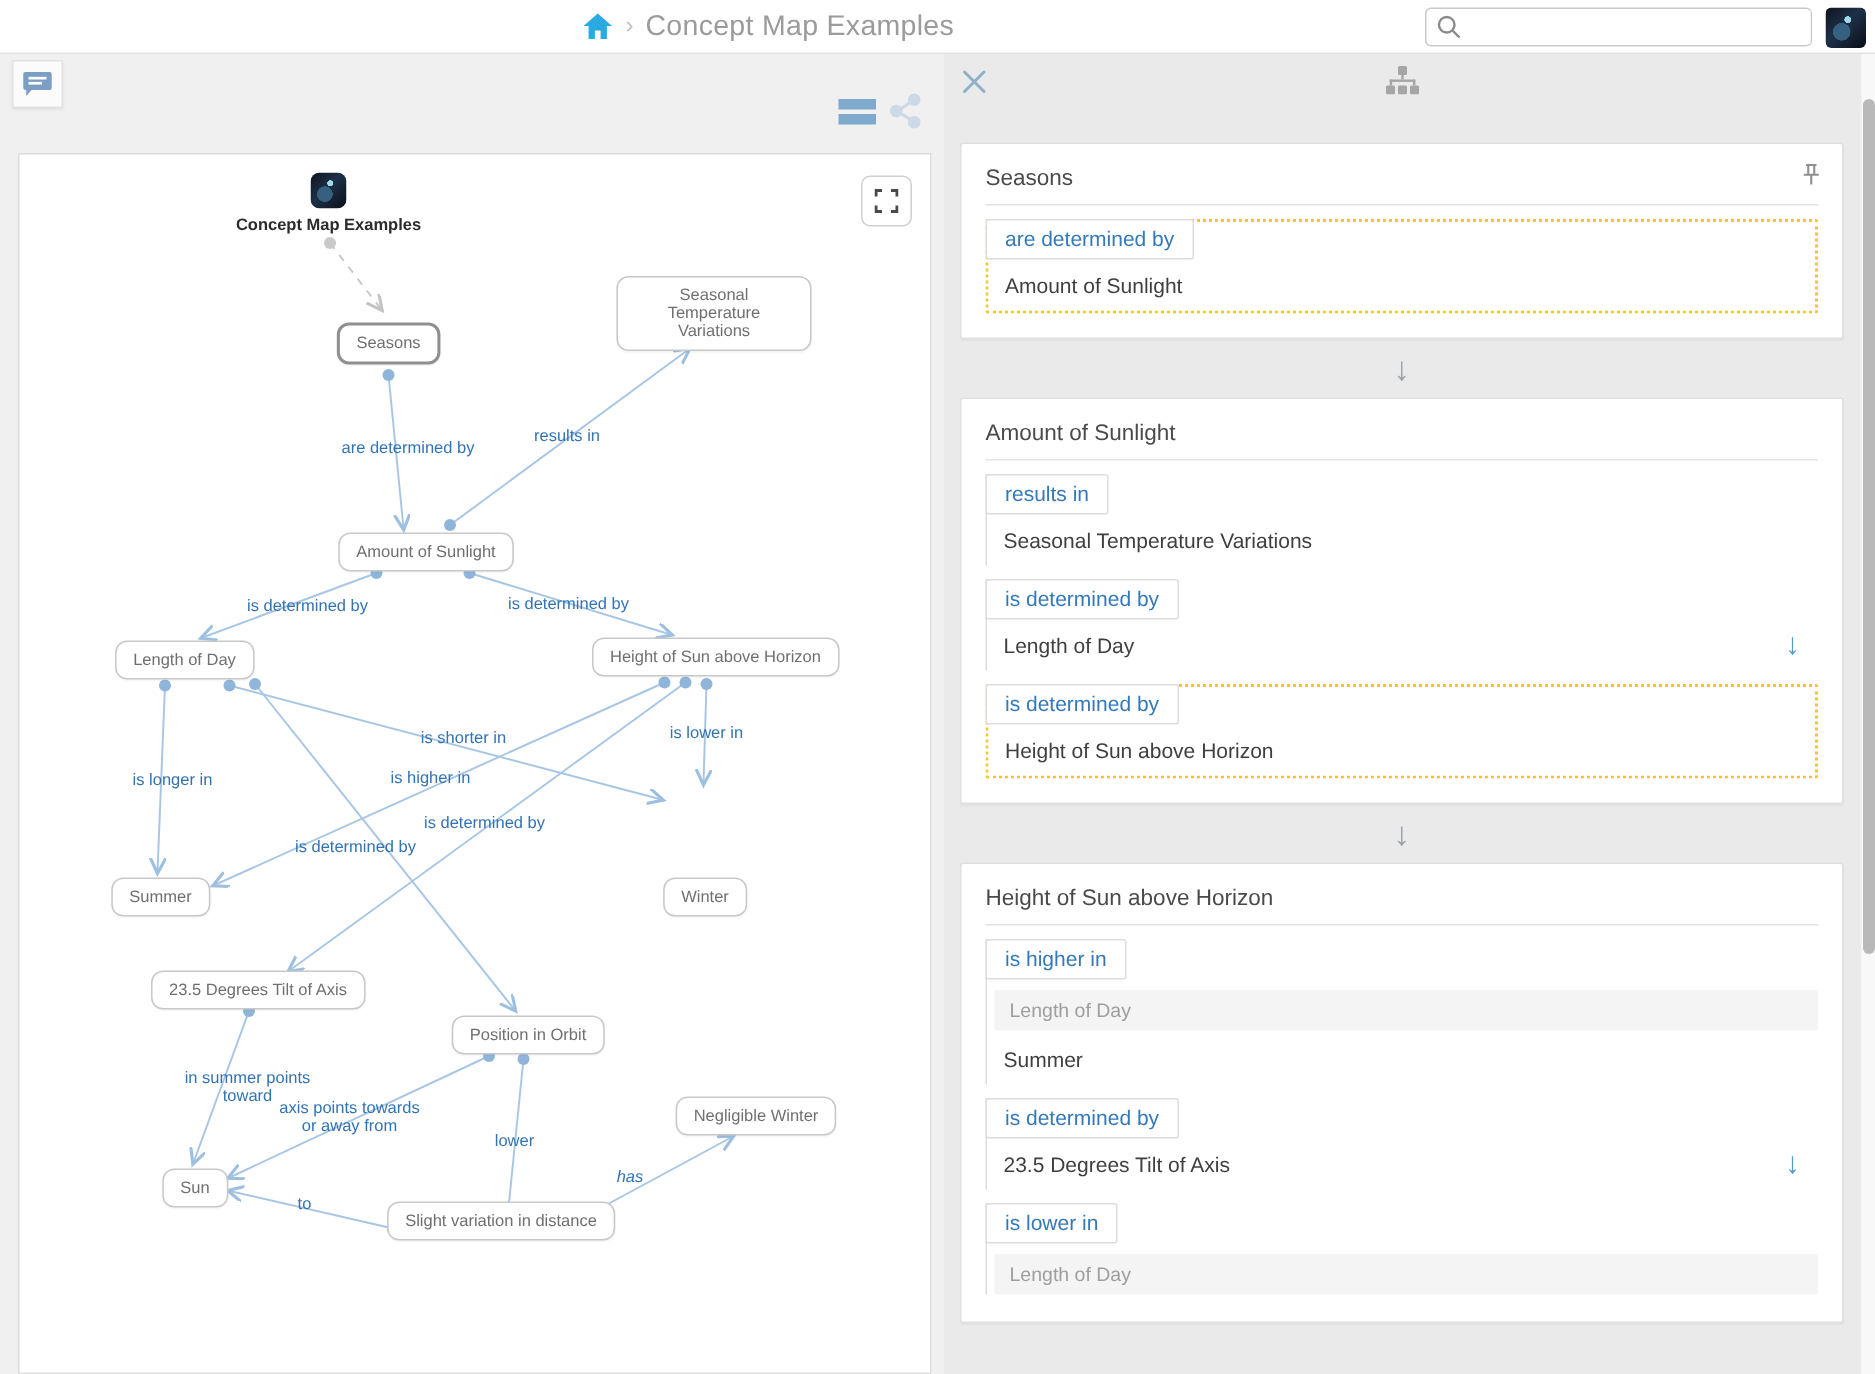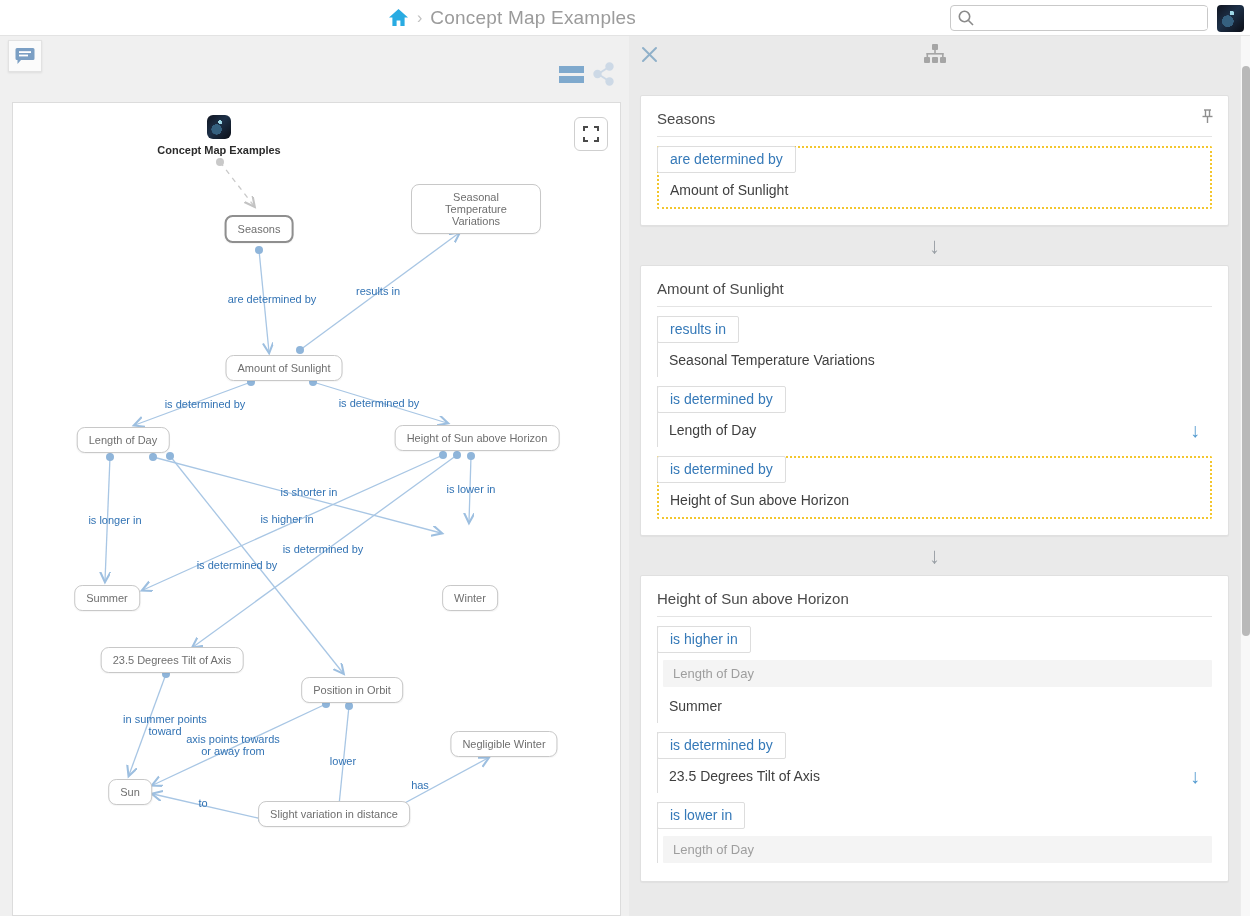--- a/index.html
+++ b/index.html
@@ -200,21 +200,21 @@
         <div class="edge-label" style="left: 296px; top: 389px;">is shorter in</div>
         <div class="edge-label" style="left: 102px; top: 417px;">is longer in</div>
         <div class="edge-label" style="left: 224px; top: 462px;">is determined by</div>
         <div class="edge-label" style="left: 274px; top: 416px;">is higher in</div>
         <div class="edge-label" style="left: 458px; top: 386px;">is lower in</div>
         <div class="edge-label" style="left: 310px; top: 446px;">is determined by</div>
         <div class="edge-label" style="left: 152px; top: 622px;">in summer points<br>toward</div>
         <div class="edge-label" style="left: 220px; top: 642px;">axis points towards<br>or away from</div>
         <div class="edge-label" style="left: 330px; top: 658px;">lower</div>
         <div class="edge-label" style="left: 190px; top: 700px;">to</div>
-        <div class="edge-label" style="left: 407px; top: 682px;">has</div>
+        <div class="edge-label" style="left: 407px; top: 682px; font-style: italic;">has</div>
       </div>
     <div class="fullscreen-btn">
       <svg width="16" height="16" viewBox="0 0 16 16">
           <g stroke="#4a4a4a" stroke-width="2" fill="none">
             <path d="M1 5 V1 H5"></path>
             <path d="M11 1 H15 V5"></path>
             <path d="M15 11 V15 H11"></path>
             <path d="M5 15 H1 V11"></path>
           </g>
         </svg>

